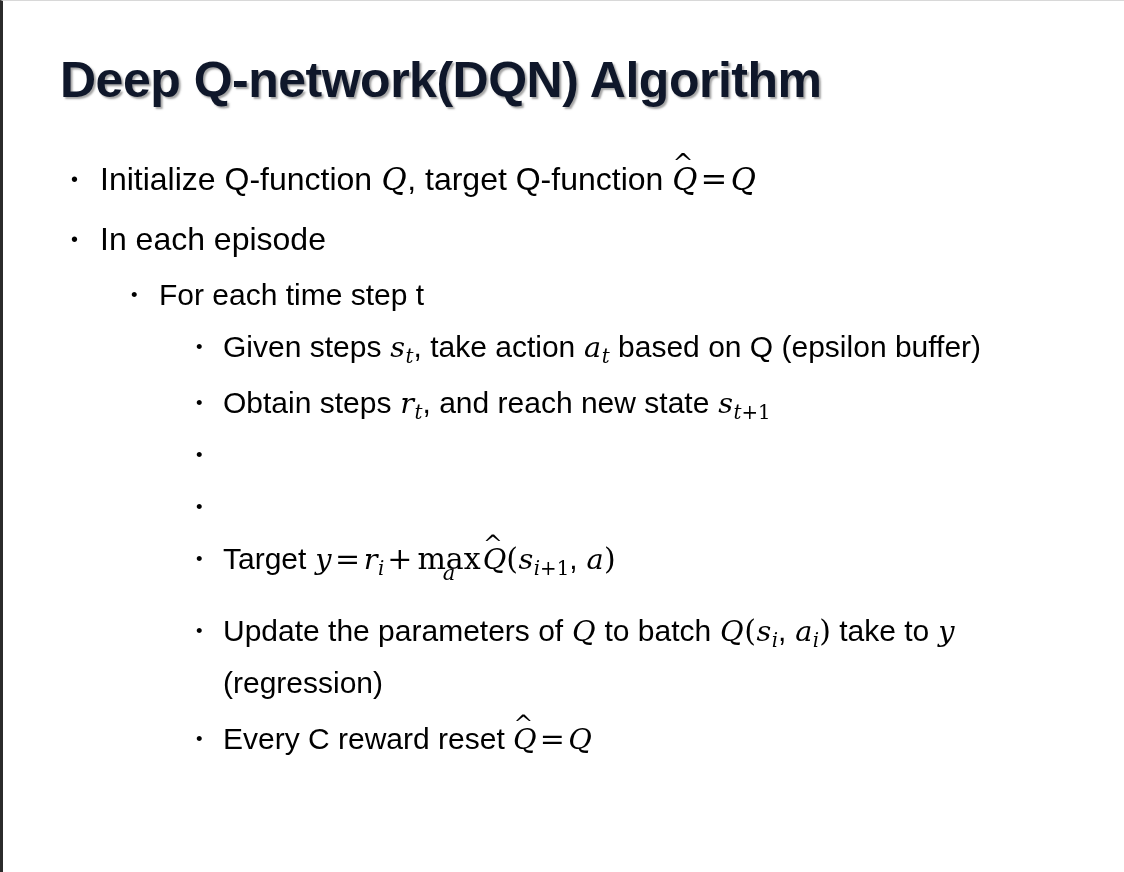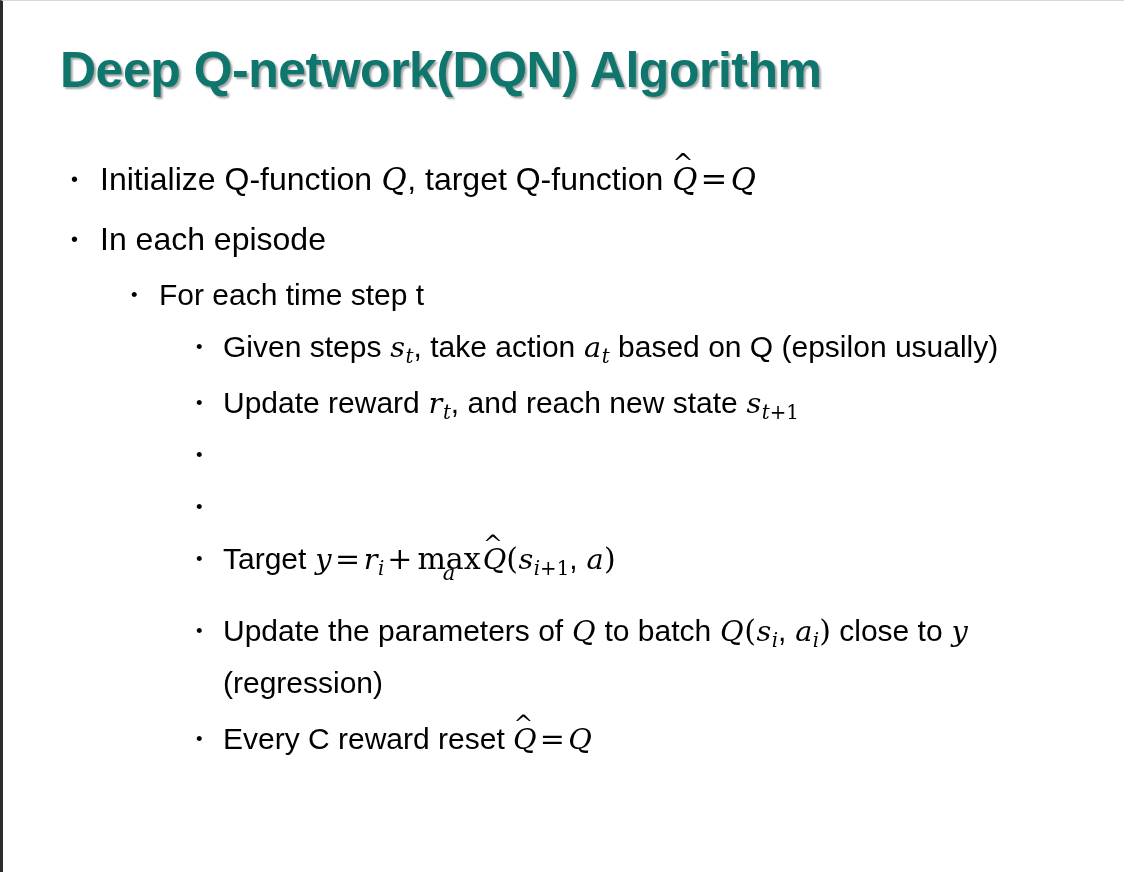--- a/index.html
+++ b/index.html
@@ -18,24 +18,24 @@
     box-sizing: border-box;
     border-left: 3px solid #2b2b2b;
     border-top: 1px solid #d8d8d8;
     overflow: hidden;
   }
 
   
   .slide-title {
     position: absolute;
     left: 57px;
-    top: 40px;
+    top: 50px;
     font-size: 50px;
     font-weight: 700;
-    color: #0f766e;
+    color: #0f172a;
     letter-spacing: -0.5px;
     white-space: nowrap;
     text-shadow: 2px 2px 2px rgba(90, 90, 90, 0.55);
   }
 
   
   .body {
     position: absolute;
     left: 0;
     top: 148px;
@@ -177,44 +177,44 @@
       <span class="btext">In each episode</span>
     </div>
 
     <div class="bullet lvl2">
       <span class="marker">•</span>
       <span class="btext">For each time step t</span>
     </div>
 
     <div class="bullet lvl3 gap-after">
       <span class="marker">•</span>
-      <span class="btext"><span>Given steps </span><span class="mi">s</span><sub class="msub">t</sub><span>, take action </span><span class="mi">a</span><sub class="msub">t</sub><span> based on Q (epsilon usually)</span></span>
-    </div>
-
-    <div class="bullet lvl3">
-      <span class="marker">•</span>
-      <span class="btext"><span>Update reward </span><span class="mi">r</span><sub class="msub">t</sub><span>, and reach new state </span><span class="mi">s</span><sub class="msub"><span>t</span><span class="up">+1</span></sub></span>
+      <span class="btext"><span>Given steps </span><span class="mi">s</span><sub class="msub">t</sub><span>, take action </span><span class="mi">a</span><sub class="msub">t</sub><span> based on Q (epsilon buffer)</span></span>
+    </div>
+
+    <div class="bullet lvl3">
+      <span class="marker">•</span>
+      <span class="btext"><span>Obtain steps </span><span class="mi">r</span><sub class="msub">t</sub><span>, and reach new state </span><span class="mi">s</span><sub class="msub"><span>t</span><span class="up">+1</span></sub></span>
     </div>
 
     <div class="bullet lvl3">
       <span class="marker">•</span>
     </div>
 
     <div class="bullet lvl3">
       <span class="marker">•</span>
     </div>
 
     <div class="bullet lvl3" style="min-height:72px;">
       <span class="marker">•</span>
       <span class="btext"><span>Target </span><span class="mi">y</span><span class="mop eqsp">=</span><span class="mi">r</span><sub class="msub">i</sub><span class="mop eqsp">+</span><span class="maxop"><span>max</span><span class="limit">a</span></span><span class="hatq"><span class="hat">^</span><span>Q</span></span><span class="mn">(</span><span class="mi">s</span><sub class="msub"><span>i</span><span class="up">+1</span></sub><span>, </span><span class="mi">a</span><span class="mn">)</span></span>
     </div>
 
     <div class="bullet lvl3 gap-after">
       <span class="marker">•</span>
-      <span class="btext"><span>Update the parameters of </span><span class="mi">Q</span><span> to batch </span><span class="mi">Q</span><span class="mn">(</span><span class="mi">s</span><sub class="msub">i</sub><span>, </span><span class="mi">a</span><sub class="msub">i</sub><span class="mn">)</span><span> close to </span><span class="mi">y</span><span> (regression)</span></span>
+      <span class="btext"><span>Update the parameters of </span><span class="mi">Q</span><span> to batch </span><span class="mi">Q</span><span class="mn">(</span><span class="mi">s</span><sub class="msub">i</sub><span>, </span><span class="mi">a</span><sub class="msub">i</sub><span class="mn">)</span><span> take to </span><span class="mi">y</span><span> (regression)</span></span>
     </div>
 
     <div class="bullet lvl3">
       <span class="marker">•</span>
       <span class="btext"><span>Every C reward reset </span><span class="hatq"><span class="hat">^</span><span>Q</span></span><span class="mop eqsp">=</span><span class="mi">Q</span></span>
     </div>
 
   </div>
 </div>
 

